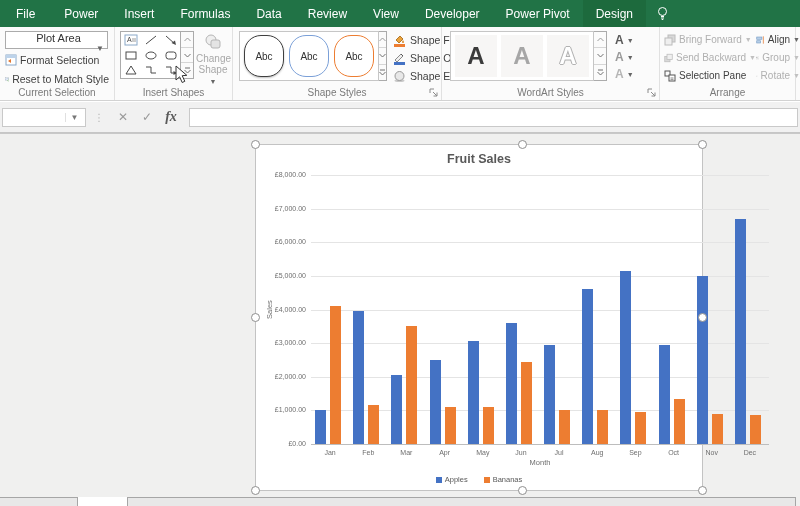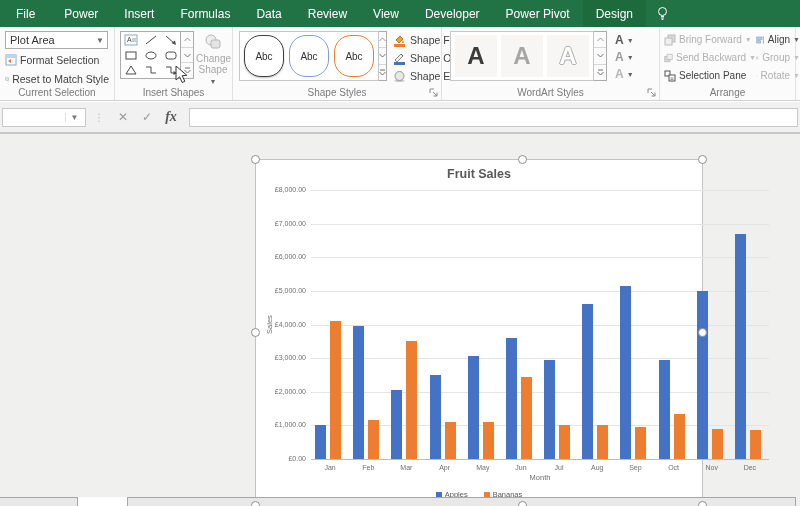--- a/index.html
+++ b/index.html
@@ -15,21 +15,21 @@
   .tellme { color:#fff; font-size:11.5px; display:flex; align-items:center; gap:6px; padding:0 10px; white-space:nowrap; }
 
   
   .ribbon { position:absolute; left:0; top:27px; width:800px; height:74px; background:#fbfbfb; border-bottom:1px solid #d2d2d2; display:flex; }
   .rgroup { position:relative; border-right:1px solid #e1e1e1; height:100%; flex:none; }
   .grp-label { position:absolute; left:0; right:0; bottom:2px; text-align:center; font-size:10px; color:#7a7a7a; }
   .launcher { position:absolute; right:2px; bottom:2px; width:11px; height:11px; cursor:pointer; }
 
   
   .g-current { width:115px; padding:4px 5px 0 5px; }
-  .sel-combo { width:103px; height:18px; background:#fff; border:1px solid #ababab; display:flex; align-items:center; font-size:11px; color:#333; padding-left:4px; }
+  .sel-combo { width:103px; height:18px; background:#fff; border:1px solid #ababab; display:flex; align-items:center; font-size:11px; color:#333; padding-left:4px;flex-direction:column; }
   .sel-combo .arrow { margin-left:auto; width:14px; text-align:center; color:#666; font-size:8px; }
   .rbtn-row { display:flex; align-items:center; gap:3px; font-size:10.5px; color:#3f3f3f; height:17px; margin-top:2px; white-space:nowrap; cursor:pointer; }
 
   
   .g-shapes { width:118px; padding:4px 2px 0 5px; display:flex; }
   .shape-gallery { width:64px; height:48px; background:#fff; border:1px solid #ababab; display:grid; grid-template-columns:repeat(3,1fr); }
   .shape-cell { display:flex; align-items:center; justify-content:center; cursor:pointer; }
   .gal-scroll { width:13px; height:48px; border:1px solid #ababab; border-left:none; display:flex; flex-direction:column; }
   .gal-scroll > div { flex:1; display:flex; align-items:center; justify-content:center; cursor:pointer; border-bottom:1px solid #d6d6d6; }
   .gal-scroll > div:last-child { border-bottom:none; }
@@ -74,21 +74,21 @@
   .fx { color:#5a5a5a; font-family:"Liberation Serif", serif; font-style:italic; font-weight:bold; font-size:14px; }
   .finput { margin-left:6px; flex:1; margin-right:2px; height:19px; background:#fff; border:1px solid #c9c9c9; }
   .finput input { width:100%; height:100%; border:none; outline:none; font-size:11px; padding-left:4px; background:transparent; }
 
   
   .sheet { position:absolute; left:0; top:133px; width:800px; height:373px; background:#f0f0ef; border-top:1px solid #c8c8c8; }
   .bottom-strip { position:absolute; left:0; bottom:0; width:796px; height:9px; background:#e8e8e8; border-top:1px solid #a6a6a6; border-right:1px solid #a6a6a6; }
   .strip-gap { position:absolute; left:77px; bottom:0; width:51px; height:9px; background:#fff; border-left:1px solid #a6a6a6; border-right:1px solid #a6a6a6; }
 
   
-  .chart { position:absolute; left:255px; top:25px; width:448px; height:347px; background:#fff; border:1px solid #c3c3c3; }
+  .chart { position:absolute; left:255px; top:10px; width:448px; height:347px; background:#fff; border:1px solid #c3c3c3; }
   .handle { position:absolute; width:9px; height:9px; background:#fff; border:1.5px solid #8f8f8f; border-radius:50%; z-index:5; }
   .chart-title { position:absolute; left:0; right:0; top:7px; text-align:center; font-size:12.5px; font-weight:bold; color:#595959; }
   .gridline { position:absolute; height:1px; background:#e4e4e4; }
   .axisline { position:absolute; height:1px; background:#bdbdbd; }
   .ytick { position:absolute; width:50px; text-align:right; font-size:7px; color:#6e6e6e; }
   .bar { position:absolute; }
   .xtick { position:absolute; font-size:7px; color:#6e6e6e; text-align:center; }
   .ylabel { position:absolute; font-size:7.5px; color:#6e6e6e; transform:rotate(-90deg); transform-origin:center; }
   .xlabel { position:absolute; font-size:7.5px; color:#6e6e6e; text-align:center; }
   .legend { position:absolute; left:0; right:0; display:flex; justify-content:center; gap:16px; }

